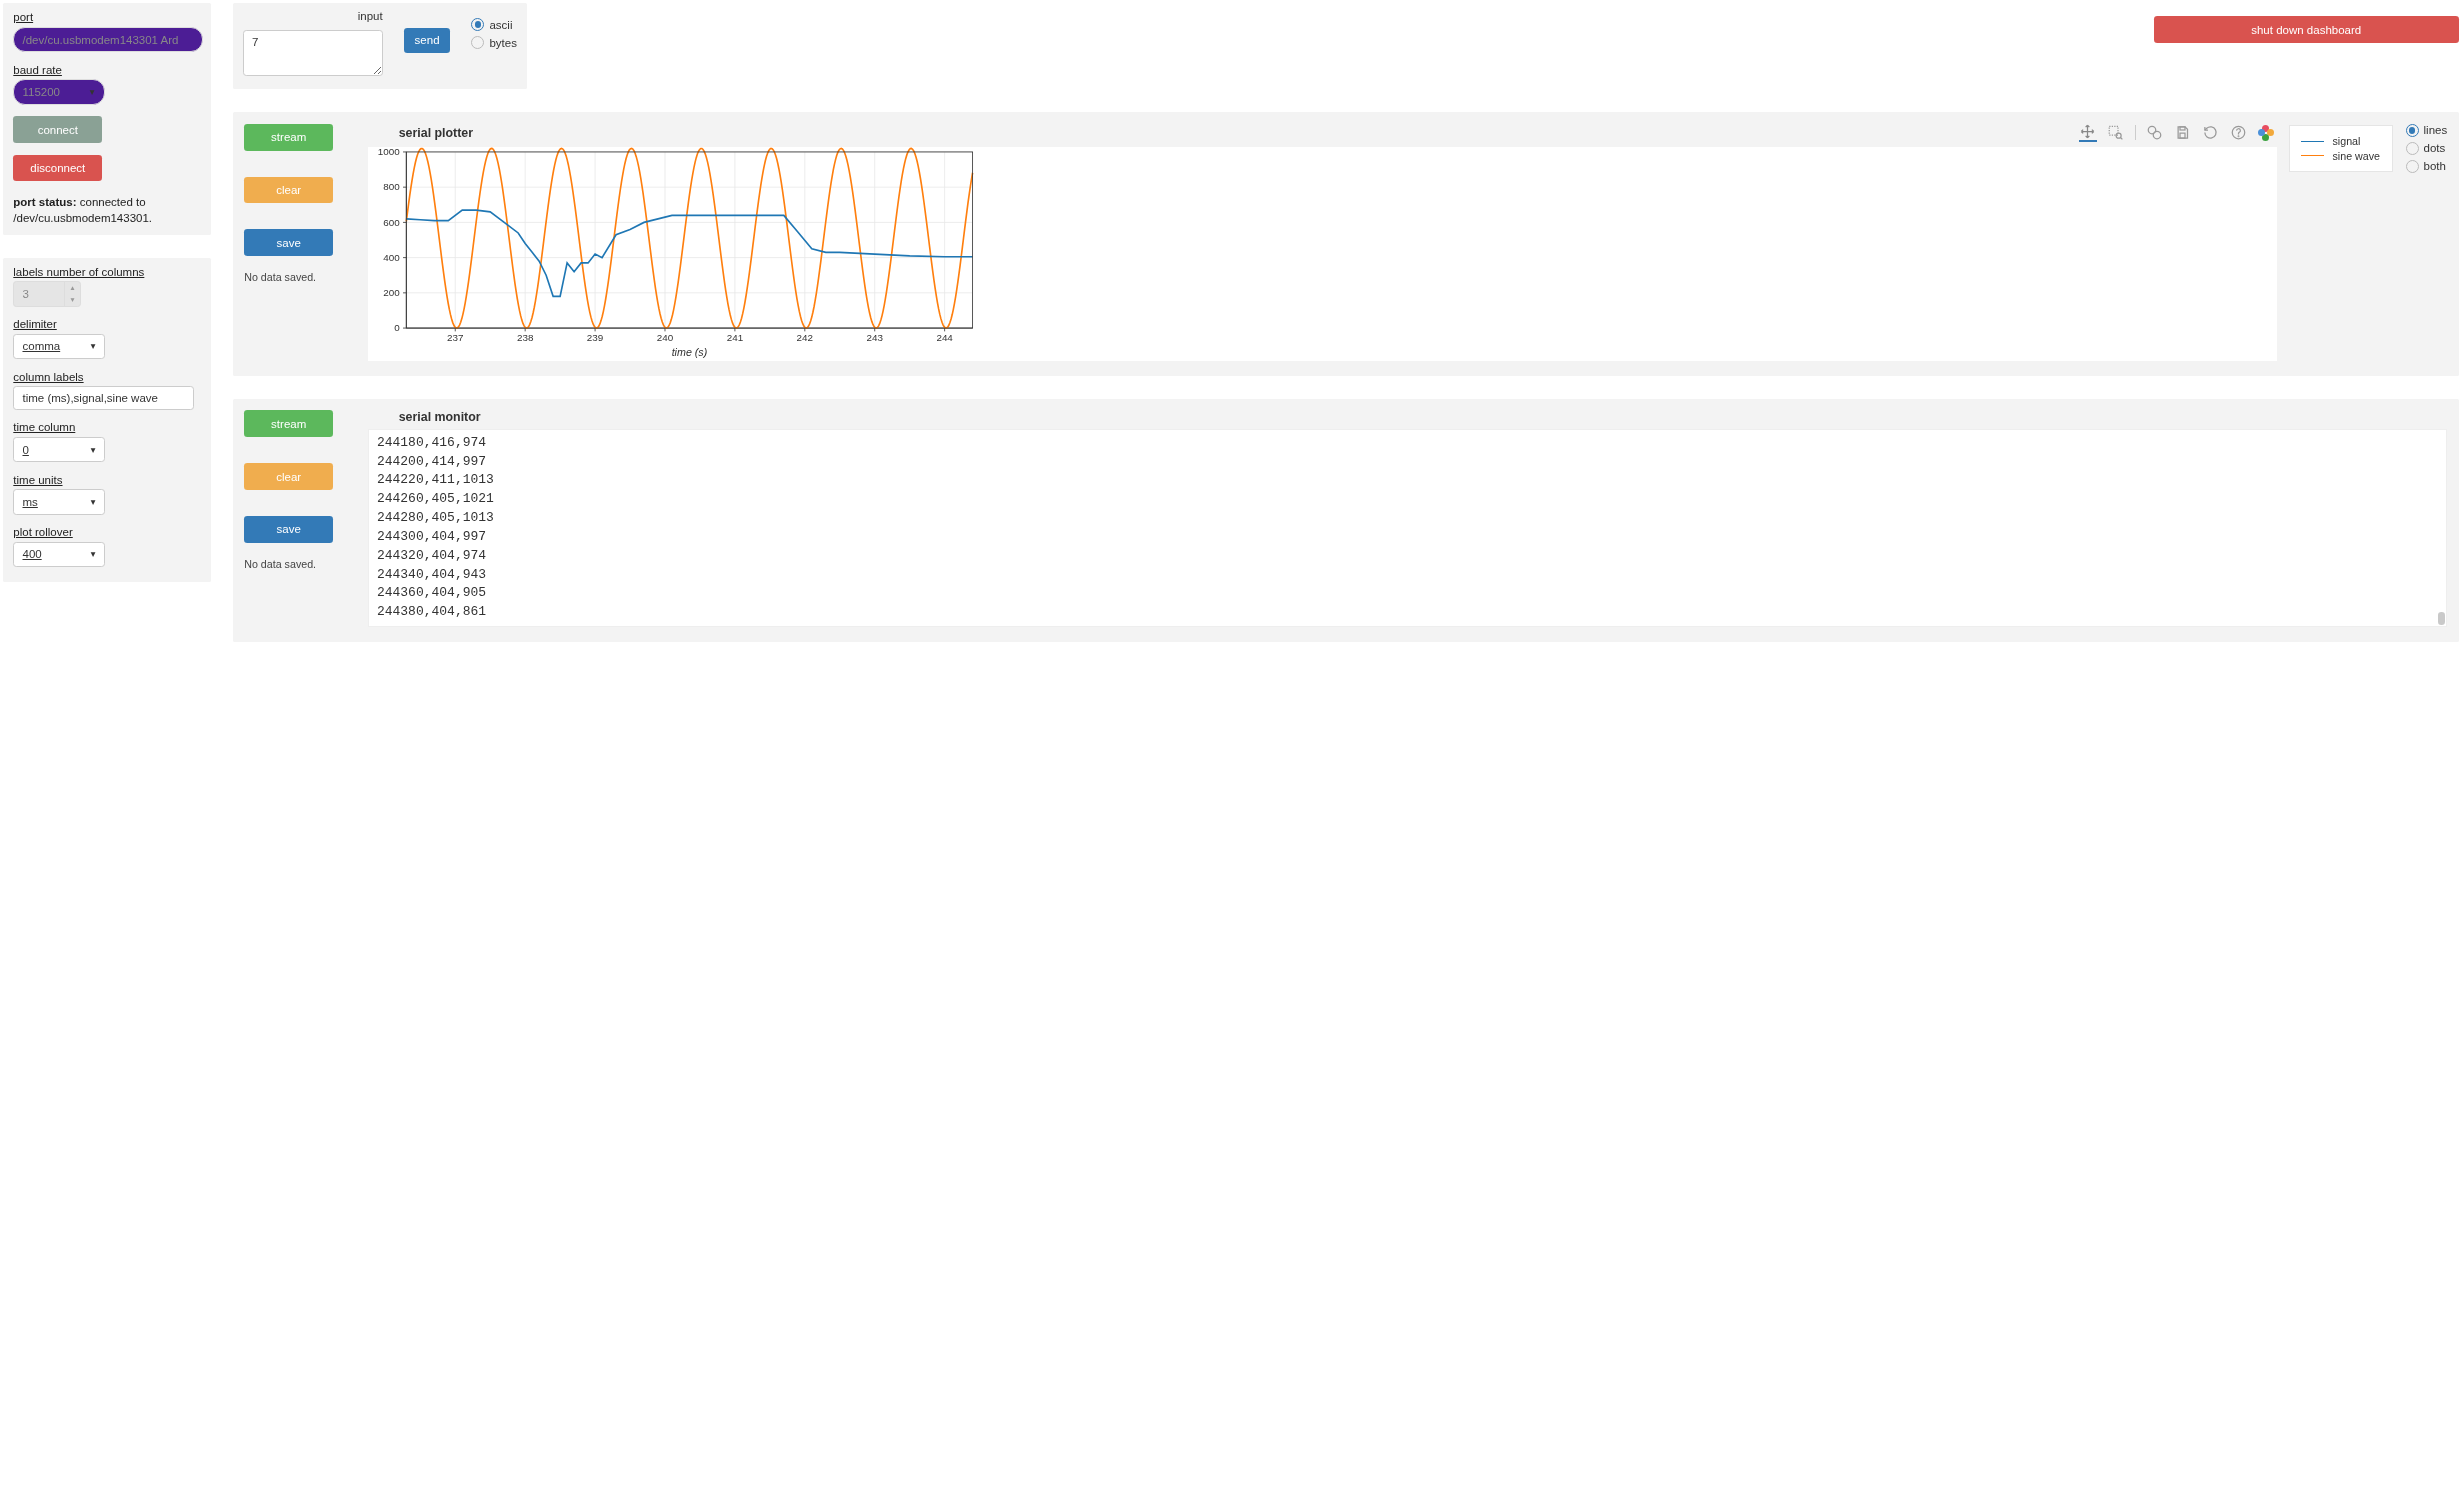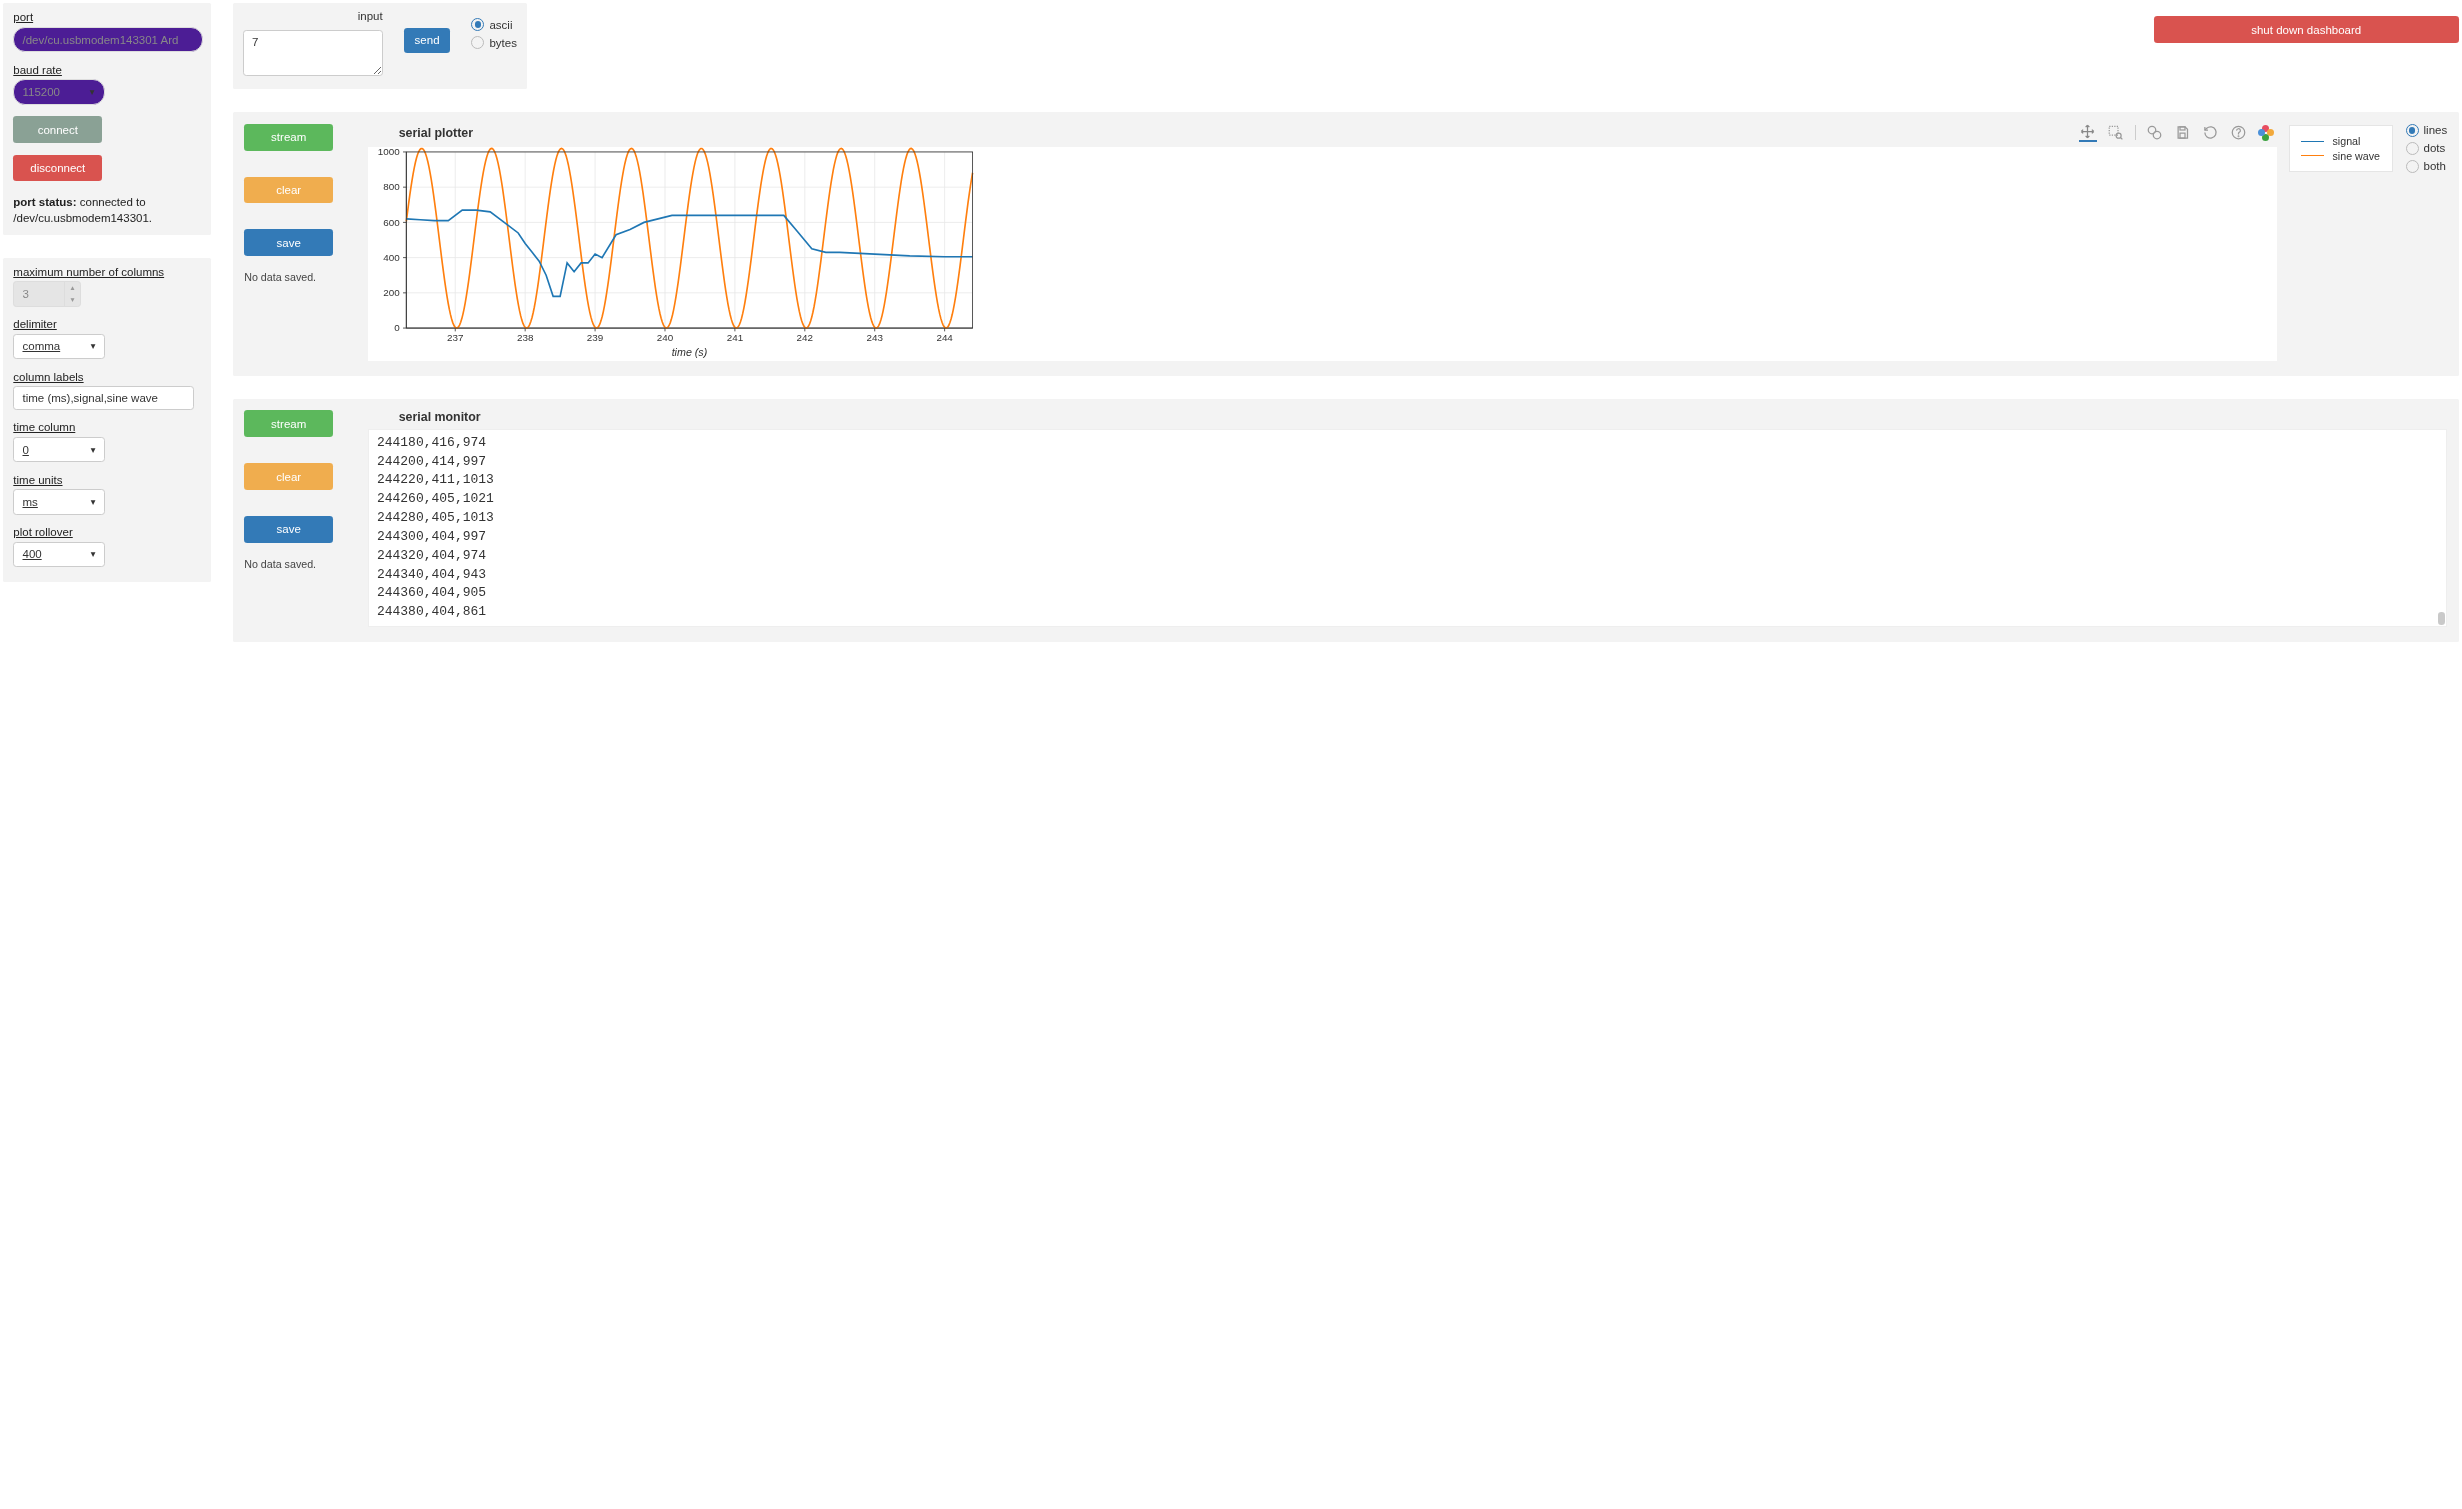--- a/index.html
+++ b/index.html
@@ -183,21 +183,21 @@
         <button class="btn btn-red">disconnect</button>
       </div>
       <div class="port-status">
         <strong>port status:</strong>
         <span>connected to /dev/cu.usbmodem143301.</span>
       </div>
     </div>
 
     <div class="panel" style="padding-bottom:15px;">
       <div class="sidebar-row">
-        <span class="label">maximum number of columns</span>
+        <span class="label">labels number of columns</span>
         <div class="number-spinner">
           <span class="num-val">3</span>
           <span class="spin-btns">
             <span class="spin-btn">▲</span>
             <span class="spin-btn">▼</span>
           </span>
         </div>
       </div>
       <div class="sidebar-row">
         <span class="label">delimiter</span>

